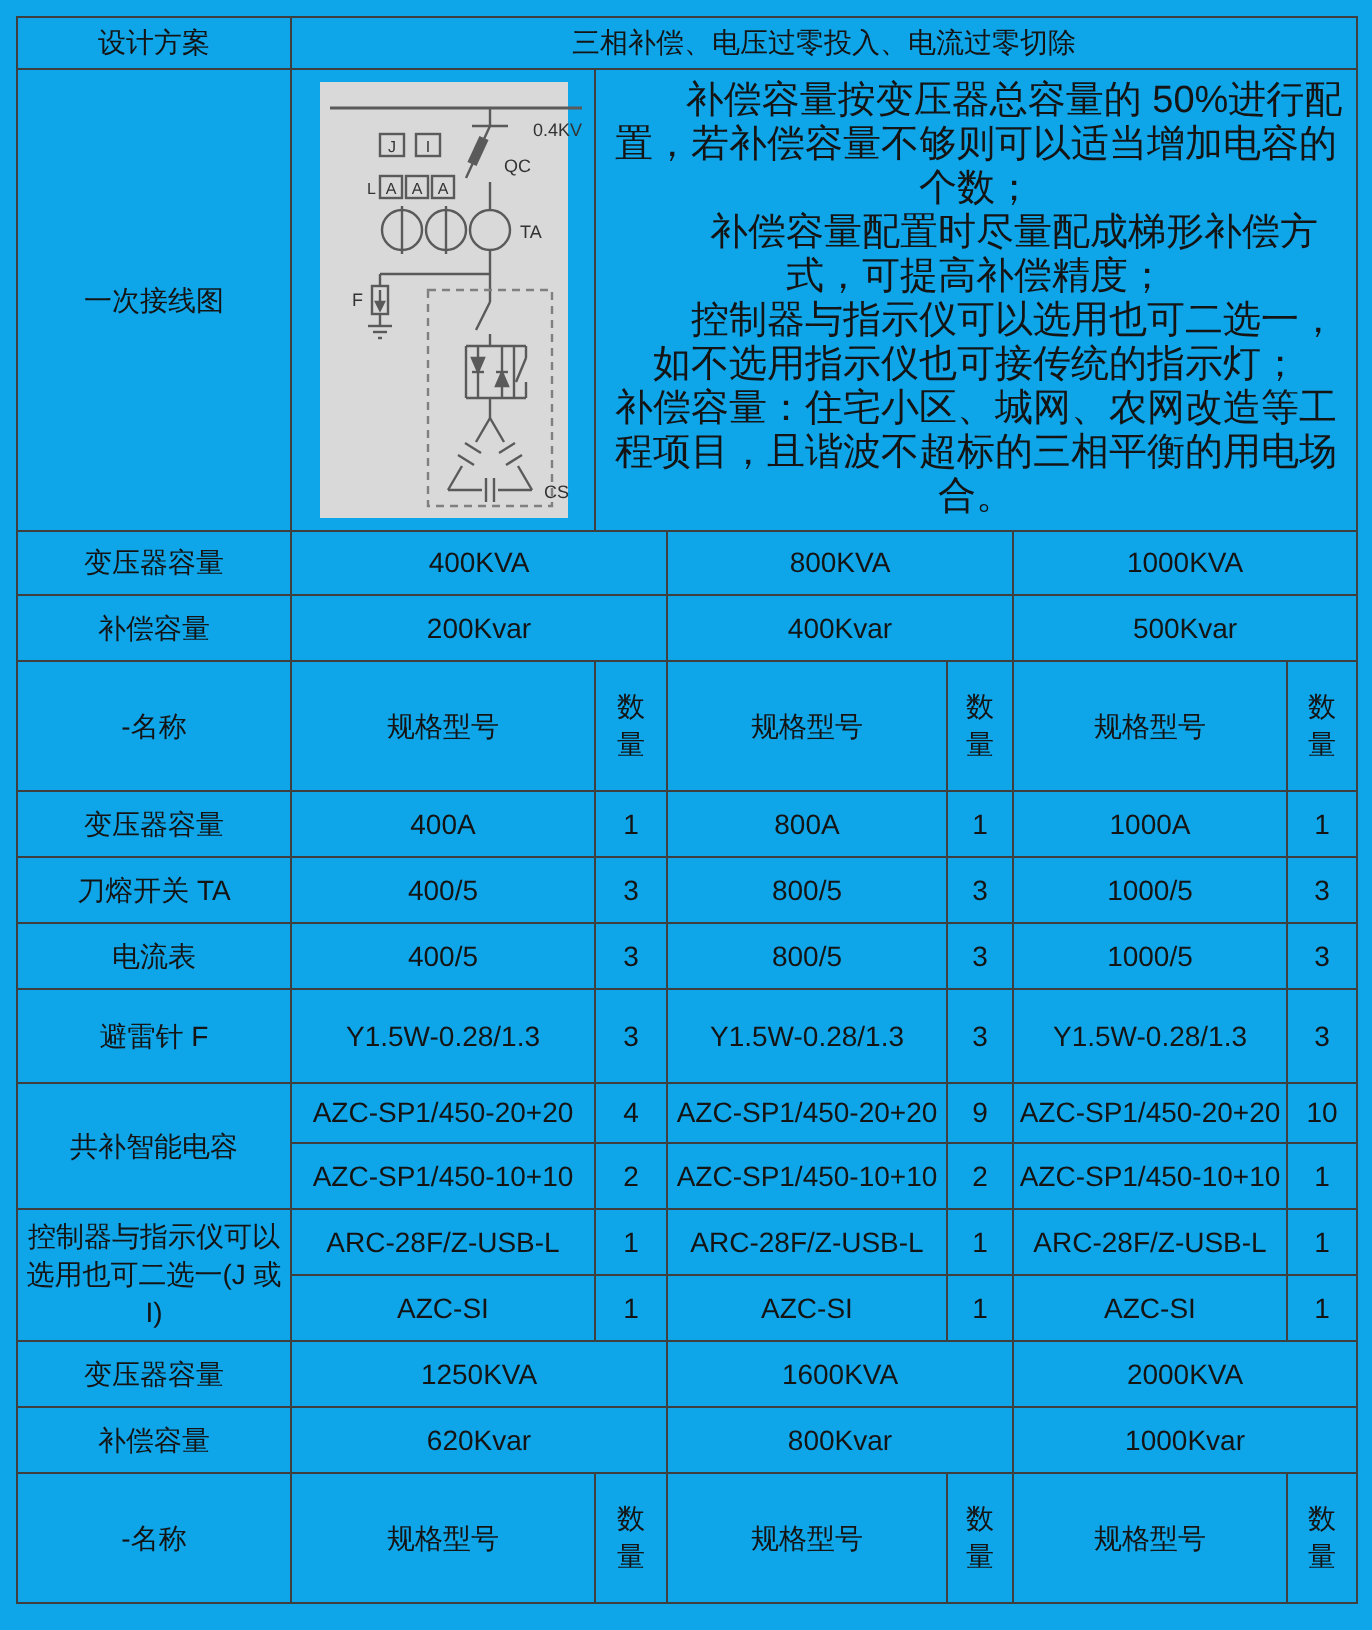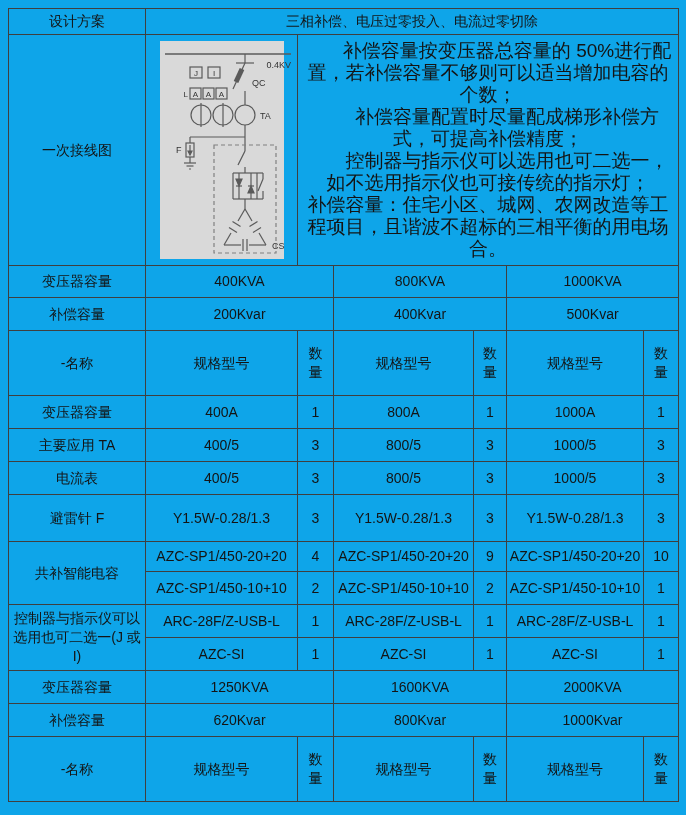--- a/index.html
+++ b/index.html
@@ -177,21 +177,21 @@
     <tr style="height:33px">
       <td class="rowlabel">变压器容量</td>
       <td class="model">400A</td>
       <td class="qty">1</td>
       <td class="model">800A</td>
       <td class="qty">1</td>
       <td class="model">1000A</td>
       <td class="qty">1</td>
     </tr>
     <tr style="height:33px">
-      <td class="rowlabel">主要应用 TA</td>
+      <td class="rowlabel">刀熔开关 TA</td>
       <td class="model">400/5</td>
       <td class="qty">3</td>
       <td class="model">800/5</td>
       <td class="qty">3</td>
       <td class="model">1000/5</td>
       <td class="qty">3</td>
     </tr>
     <tr style="height:33px">
       <td class="rowlabel">电流表</td>
       <td class="model">400/5</td>

